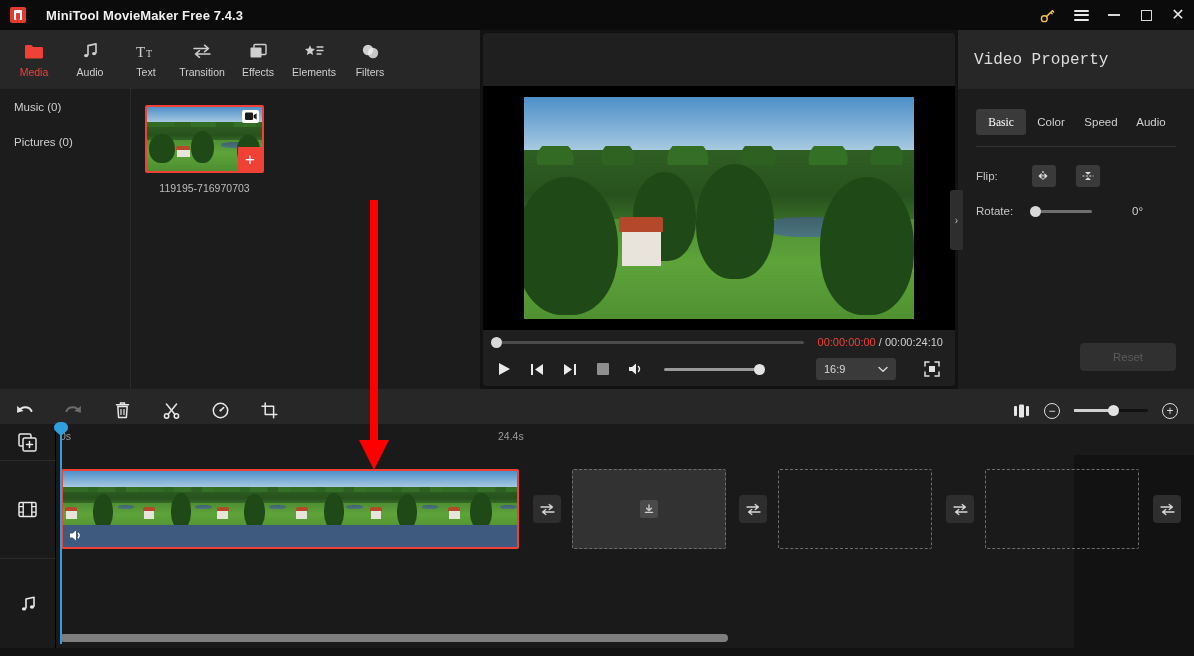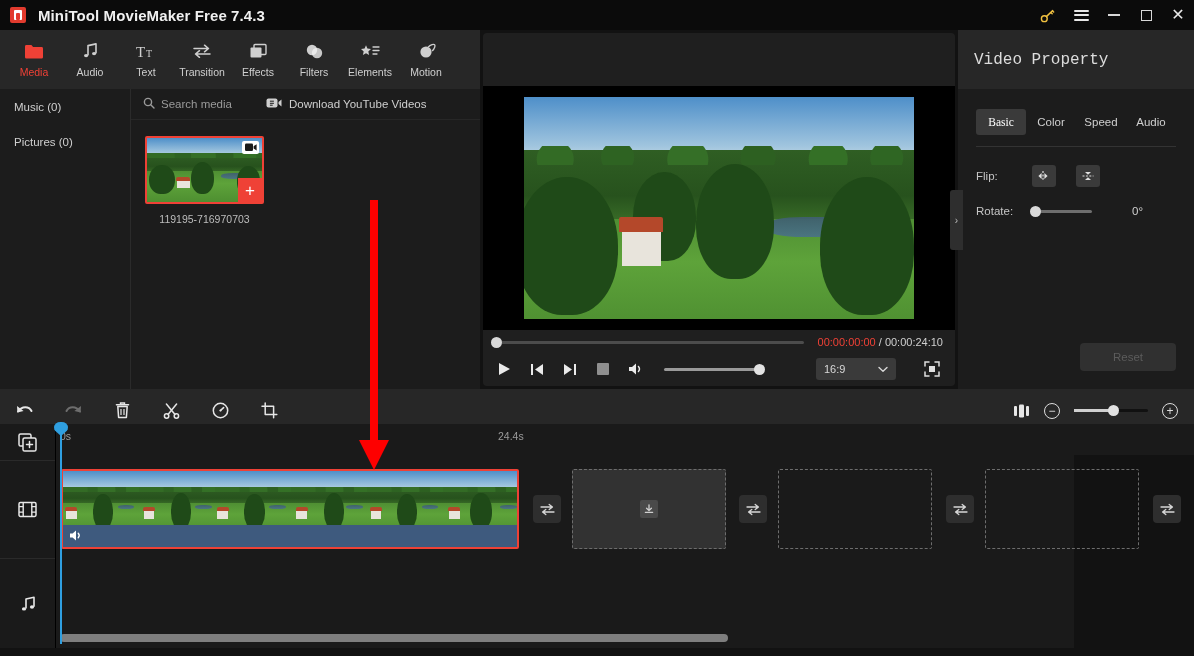--- a/index.html
+++ b/index.html
@@ -22,21 +22,21 @@
     background: #e23b2e; position: relative; flex: none;
   }
   .app-logo::after {
     content: ""; position: absolute; left: 4px; top: 3px; width: 8px; height: 10px;
     background: #fff; border-radius: 1px;
   }
   .app-logo::before {
     content: ""; position: absolute; left: 6px; top: 6px; width: 4px; height: 7px;
     background: #e23b2e; z-index: 2; border-radius: 1px;
   }
-  .app-title { font-size: 15px; font-weight: bold; color: #f0f0f0; margin-left: 12px; letter-spacing: .1px; }
+  .app-title { font-size: 13px; font-weight: bold; color: #f0f0f0; margin-left: 20px; letter-spacing: .1px; }
   .tb-right { margin-left: auto; display: flex; align-items: center; height: 30px; }
   .tb-btn {
     width: 34px; height: 30px; display: flex; align-items: center; justify-content: center;
     color: #dcdcdc;
   }
   .tb-btn.win { width: 32px; }
   .hamb { width: 15px; height: 11px; display: flex; flex-direction: column; justify-content: space-between; }
   .hamb i { display: block; height: 2px; background: #e8e8e8; border-radius: 1px; }
   .min-ico { width: 12px; height: 2px; background: #d8d8d8; }
   .max-ico { width: 11px; height: 11px; border: 1.6px solid #d8d8d8; }
@@ -349,82 +349,52 @@
         <svg width="19" height="17" viewBox="0 0 19 17">
             <rect x="5" y="1.5" width="12" height="10" rx="1" fill="none" stroke="#cfcfcf" stroke-width="1.4"></rect>
             <rect x="1.5" y="4.5" width="11" height="10" rx="1" fill="#cfcfcf"></rect>
           </svg>
       </span>
       <span class="nlabel">Effects</span>
     </div>
 
     <div class="navitem">
       <span class="nicon">
+        <svg width="20" height="15" viewBox="0 0 20 15">
+            <path d="M6 1.2 7.4 4.6 11 5 8.3 7.5 9.1 11 6 9.2 2.9 11 3.7 7.5 1 5 4.6 4.6z" fill="#cfcfcf"></path>
+            <path d="M13 3h6 M13 6.5h6 M13 10h4" stroke="#cfcfcf" stroke-width="1.3" stroke-linecap="round"></path>
+          </svg>
+      </span>
+      <span class="nlabel">Elements</span>
+    </div>
+
+    <div class="navitem">
+      <span class="nicon">
         <svg width="19" height="17" viewBox="0 0 19 17">
             <circle cx="7" cy="7" r="5.2" fill="#cfcfcf"></circle>
             <circle cx="12" cy="10" r="5.2" fill="#f0f0f0" fill-opacity=".8"></circle>
           </svg>
       </span>
       <span class="nlabel">Filters</span>
     </div>
 
-    <div class="navitem">
-      <span class="nicon">
-        <svg width="20" height="15" viewBox="0 0 20 15">
-            <path d="M6 1.2 7.4 4.6 11 5 8.3 7.5 9.1 11 6 9.2 2.9 11 3.7 7.5 1 5 4.6 4.6z" fill="#cfcfcf"></path>
-            <path d="M13 3h6 M13 6.5h6 M13 10h4" stroke="#cfcfcf" stroke-width="1.3" stroke-linecap="round"></path>
-          </svg>
-      </span>
-      <span class="nlabel">Elements</span>
-    </div>
-
-    <div class="navitem">
-      <span class="nicon">
-        <svg width="19" height="17" viewBox="0 0 19 17">
-            <circle cx="9" cy="9" r="5.6" fill="#cfcfcf"></circle>
-            <path d="M11 4.2 C13.6 1.6 16.8 1 17.6 1.8 18.4 2.6 17.8 5.4 15.2 8" fill="none" stroke="#cfcfcf" stroke-width="1.3"></path>
-          </svg>
-      </span>
-      <span class="nlabel">Motion</span>
-    </div>
   </div>
 
   <div class="leftpanel">
 
     <div class="albumcol">
       <div class="albumitem">
         <span>Music (0)</span>
       </div>
       <div class="albumitem">
         <span>Pictures (0)</span>
       </div>
     </div>
 
     <div class="mediacol">
-      <div class="mediabar">
-        <div class="searchbox">
-          <span>
-            <svg width="12" height="12" viewBox="0 0 12 12">
-                <circle cx="5" cy="5" r="3.6" fill="none" stroke="#9a9a9a" stroke-width="1.4"></circle>
-                <path d="M7.7 7.7 11 11" stroke="#9a9a9a" stroke-width="1.4" stroke-linecap="round"></path>
-              </svg>
-          </span>
-          <span class="stext">Search media</span>
-        </div>
-        <div class="dlyt">
-          <span>
-            <svg width="16" height="12" viewBox="0 0 16 12">
-                <rect x="0.5" y="1.5" width="11" height="9" rx="2" fill="#cfcfcf"></rect>
-                <path d="M12.5 5 15.5 2.6v6.8L12.5 7z" fill="#cfcfcf"></path>
-                <path d="M4.3 4.2h3.2 M4.3 6.3h3.2 M4.3 8.2h2" stroke="#1c1c1c" stroke-width="1" stroke-linecap="round"></path>
-              </svg>
-          </span>
-          <span class="dtext">Download YouTube Videos</span>
-        </div>
-      </div>
 
       <div class="mediagrid">
 
         <div class="mediaslot">
           <div class="thumbbox">
             <div class="scene">
               <div class="sky"></div>
                 <div class="treeline"></div>
                 <div class="field"></div>
               <div class="pond" style="right:10%;top:54%;width:26%;height:10%"></div>

